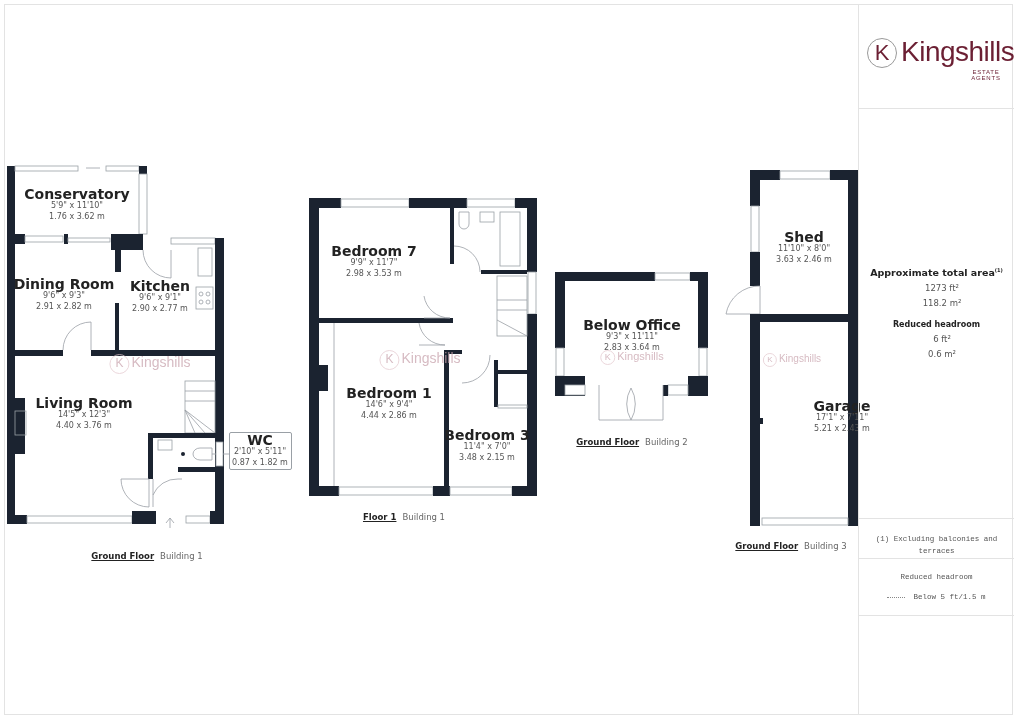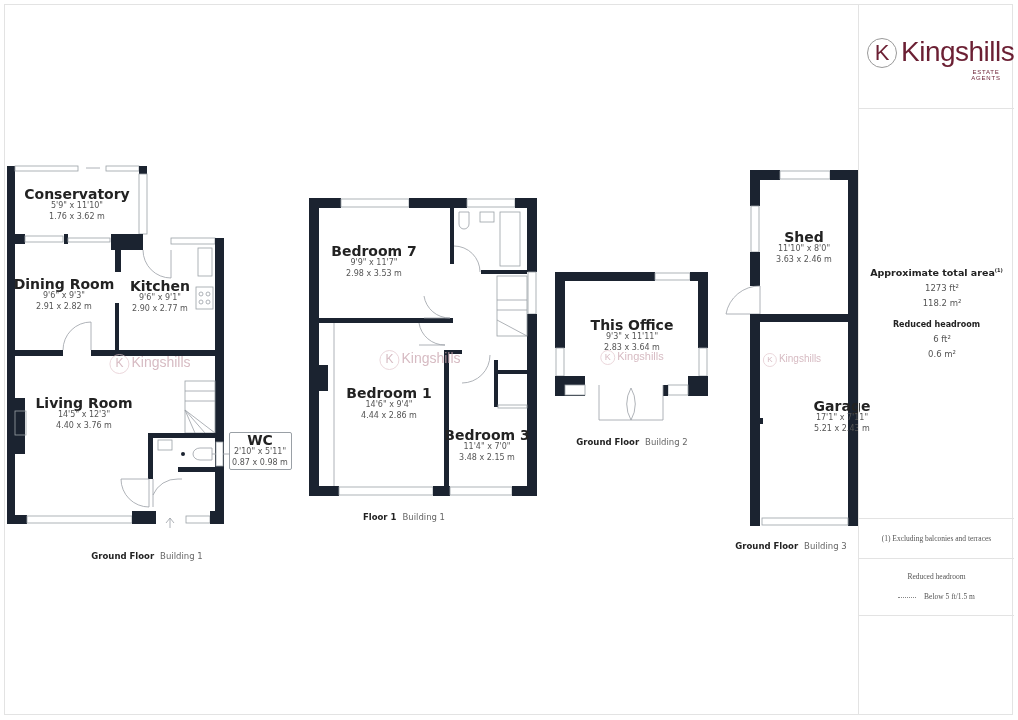--- a/index.html
+++ b/index.html
@@ -8,36 +8,36 @@
   .panel { position:absolute; left:858px; top:4px; width:155px; height:711px; border-left:1px solid #e3e3e3; box-sizing:border-box; }
   .panel-sec { position:absolute; left:0; width:155px; border-bottom:1px solid #e3e3e3; box-sizing:border-box; text-align:center; }
   .logo { position:absolute; left:6px; top:34px; width:146px; height:40px; }
   .logo-circle { position:absolute; left:2px; top:0; width:30px; height:30px; border:1px solid #9a9a9a; border-radius:50%; box-sizing:border-box; color:#6b1f33; font-family:"Liberation Sans", sans-serif; font-size:22px; line-height:28px; text-align:center; }
   .logo-name { position:absolute; left:36px; top:-2px; color:#6b1f33; font-family:"Liberation Sans", sans-serif; font-size:28px; letter-spacing:-0.5px; }
   .logo-sub { position:absolute; left:96px; top:31px; color:#6b1f33; font-family:"Liberation Sans", sans-serif; font-size:6px; letter-spacing:0.8px; }
   .area-title { font-weight:bold; font-size:9.5px; color:#222; margin-top:10px; }
   .sup { font-size:5px; vertical-align:super; }
   .pv { font-size:8.5px; color:#555; margin-top:5px;margin-left:11px; }
   .pv-b { font-weight:bold; font-size:8px; color:#222; margin-top:12px; }
-  .small { font-family:Liberation Serif, serif; font-size:7.5px; color:#555; line-height:12px; }
+  .small { font-family:Liberation Mono, monospace; font-size:7.5px; color:#555; line-height:12px; }
   .giraffe { font-family:"Liberation Sans", sans-serif; font-size:8px; color:#333; margin-top:10px; }
   .giraffe b { font-weight:bold; color:#222; }
   .dotline { display:inline-block; width:18px; border-top:1px dotted #888; vertical-align:middle; margin-right:8px; }
 
   svg.plan { position:absolute; left:0; top:0; }
   .wall { fill:#1b2330; }
   .win { fill:#ffffff; stroke:#9aa0a6; stroke-width:0.8; }
   .thin { fill:none; stroke:#9aa0a6; stroke-width:0.8; }
 
   .label { position:absolute; text-align:center; transform:translateX(-50%); white-space:nowrap; }
   .rname { font-weight:bold; font-size:14px; color:#222; line-height:11px; }
   .rdim { font-size:8px; color:#555; line-height:11px; }
   .wcbox { position:absolute; left:229px; top:432px; width:63px; height:38px; border:1px solid #9aa0a6; border-radius:2px; background:#fff; box-sizing:border-box; }
   .caption { position:absolute; font-size:8.5px; white-space:nowrap; transform:translateX(-50%); }
-  .caption .b { font-weight:bold; color:#222; }
+  .caption .b { font-weight:bold; color:#222;text-decoration:underline; }
   .caption .n { color:#666; margin-left:6px; }
   .wm { position:absolute; color:#c9a4ae; font-family:"Liberation Sans", sans-serif; font-size:14px; white-space:nowrap; opacity:0.75; transform:translateX(-50%); }
   .wm .c { display:inline-block; width:18px; height:18px; border:1px solid #e4c9cf; border-radius:50%; text-align:center; line-height:17px; font-size:12px; margin-right:2px; }
 </style>
 </head>
 <body>
 
 <div class="frame"></div>
 
 <svg class="plan" width="858" height="720" viewBox="0 0 858 720">
@@ -204,21 +204,21 @@
 </div>
 <div class="label" style="left:84px; top:398px;">
   <div class="rname">Living Room</div>
   <div class="rdim">14'5" x 12'3"</div>
   <div class="rdim">4.40 x 3.76 m</div>
 </div>
 <div class="wcbox"></div>
 <div class="label" style="left:260px; top:435px;">
   <div class="rname">WC</div>
   <div class="rdim">2'10" x 5'11"</div>
-  <div class="rdim">0.87 x 0.98 m</div>
+  <div class="rdim">0.87 x 1.82 m</div>
 </div>
 <div class="caption" style="left:147px; top:551px;">
   <span class="b">Ground Floor</span><span class="n">Building 1</span>
 </div>
 
 <div class="label" style="left:374px; top:246px;">
   <div class="rname">Bedroom 7</div>
   <div class="rdim">9'9" x 11'7"</div>
   <div class="rdim">2.98 x 3.53 m</div>
 </div>
@@ -230,21 +230,21 @@
 <div class="label" style="left:487px; top:430px;">
   <div class="rname">Bedroom 3</div>
   <div class="rdim">11'4" x 7'0"</div>
   <div class="rdim">3.48 x 2.15 m</div>
 </div>
 <div class="caption" style="left:404px; top:512px;">
   <span class="b">Floor 1</span><span class="n">Building 1</span>
 </div>
 
 <div class="label" style="left:632px; top:320px;">
-  <div class="rname">This Office</div>
+  <div class="rname">Below Office</div>
   <div class="rdim">9'3" x 11'11"</div>
   <div class="rdim">2.83 x 3.64 m</div>
 </div>
 <div class="caption" style="left:632px; top:437px;">
   <span class="b">Ground Floor</span><span class="n">Building 2</span>
 </div>
 
 <div class="label" style="left:804px; top:232px;">
   <div class="rname">Shed</div>
   <div class="rdim">11'10" x 8'0"</div>

